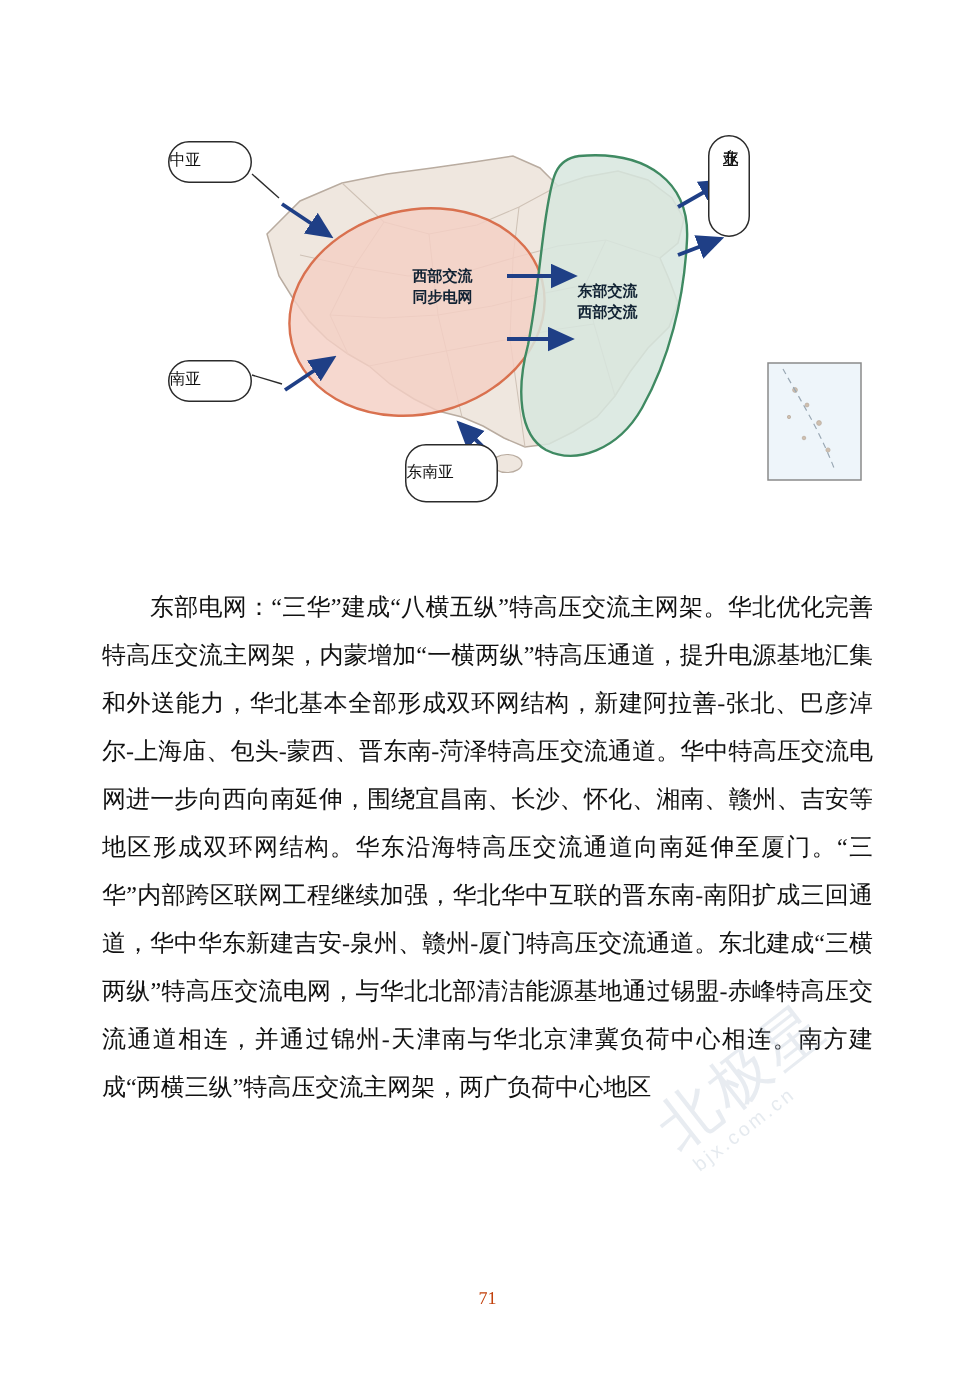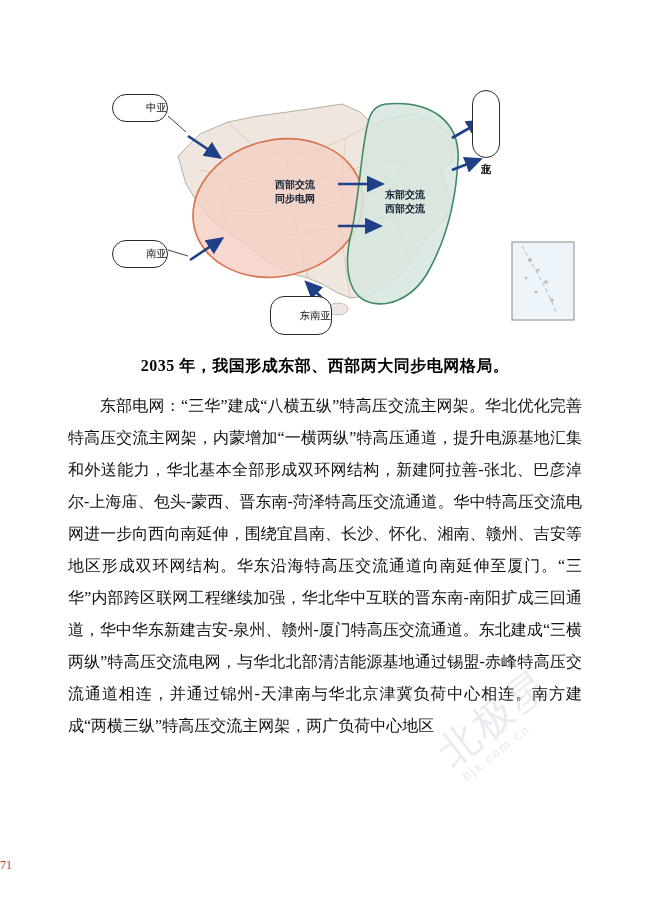--- a/index.html
+++ b/index.html
@@ -38,21 +38,21 @@
   .callout {
     position: absolute;
     border: 1.2px solid #2b2b2b;
     border-radius: 14px;
     background: #ffffff;
     font-family: "Liberation Sans", "DejaVu Sans", sans-serif;
     font-size: 10.5px;
     color: #111;
     display: flex;
     align-items: center;
-    justify-content: flex-end;
+    justify-content: flex-start;
     text-align: center;
     line-height: 1.25;
     box-sizing: border-box;
   }
   .callout.vert {
     writing-mode: vertical-rl;
     text-orientation: upright;
     letter-spacing: 1px;
   }
   .inner-label {
@@ -102,21 +102,21 @@
   }
   .body-text .indent {
     text-indent: 2em;
     display: block;
   }
   .page-number {
     position: absolute;
     left: 0;
     top: 858px;
     width: 650px;
-    text-align: left;
+    text-align: center;
     font-size: 12px;
     color: #c2410c;
     font-family: "Liberation Serif", serif;
   }
 
   
   .watermark {
     position: absolute;
     left: 430px;
     top: 690px;
@@ -244,21 +244,20 @@
     </div>
 
     <div class="inner-label" style="left:190px; top:118px; width:90px;">西部交流
 同步电网</div>
 
     <div class="inner-label" style="left:300px; top:128px; width:90px;">东部交流
 西部交流</div>
   </div>
 
 
-  <div class="lead">2035 年，我国形成东部、西部两大同步电网格局。</div>
 
   <div class="body-text">
     <span class="indent">东部电网：“三华”建成“八横五纵”特高压交流主网架。华北优化完善特高压交流主网架，内蒙增加“一横两纵”特高压通道，提升电源基地汇集和外送能力，华北基本全部形成双环网结构，新建阿拉善-张北、巴彦淖尔-上海庙、包头-蒙西、晋东南-菏泽特高压交流通道。华中特高压交流电网进一步向西向南延伸，围绕宜昌南、长沙、怀化、湘南、赣州、吉安等地区形成双环网结构。华东沿海特高压交流通道向南延伸至厦门。“三华”内部跨区联网工程继续加强，华北华中互联的晋东南-南阳扩成三回通道，华中华东新建吉安-泉州、赣州-厦门特高压交流通道。东北建成“三横两纵”特高压交流电网，与华北北部清洁能源基地通过锡盟-赤峰特高压交流通道相连，并通过锦州-天津南与华北京津冀负荷中心相连。南方建成“两横三纵”特高压交流主网架，两广负荷中心地区</span>
   </div>
 
   <div class="watermark">北极星</div>
   <div class="watermark2">bjx.com.cn</div>
 
   <div class="page-number">71</div>
 

